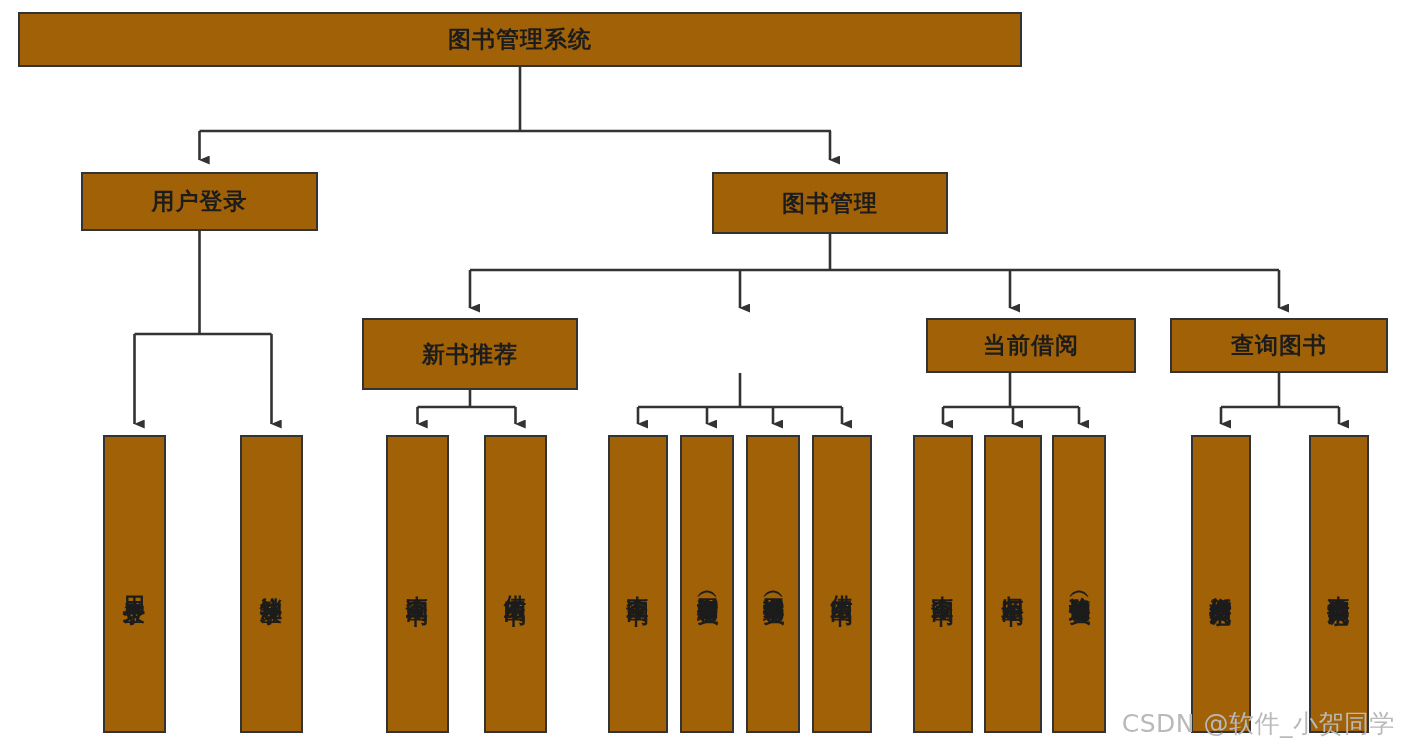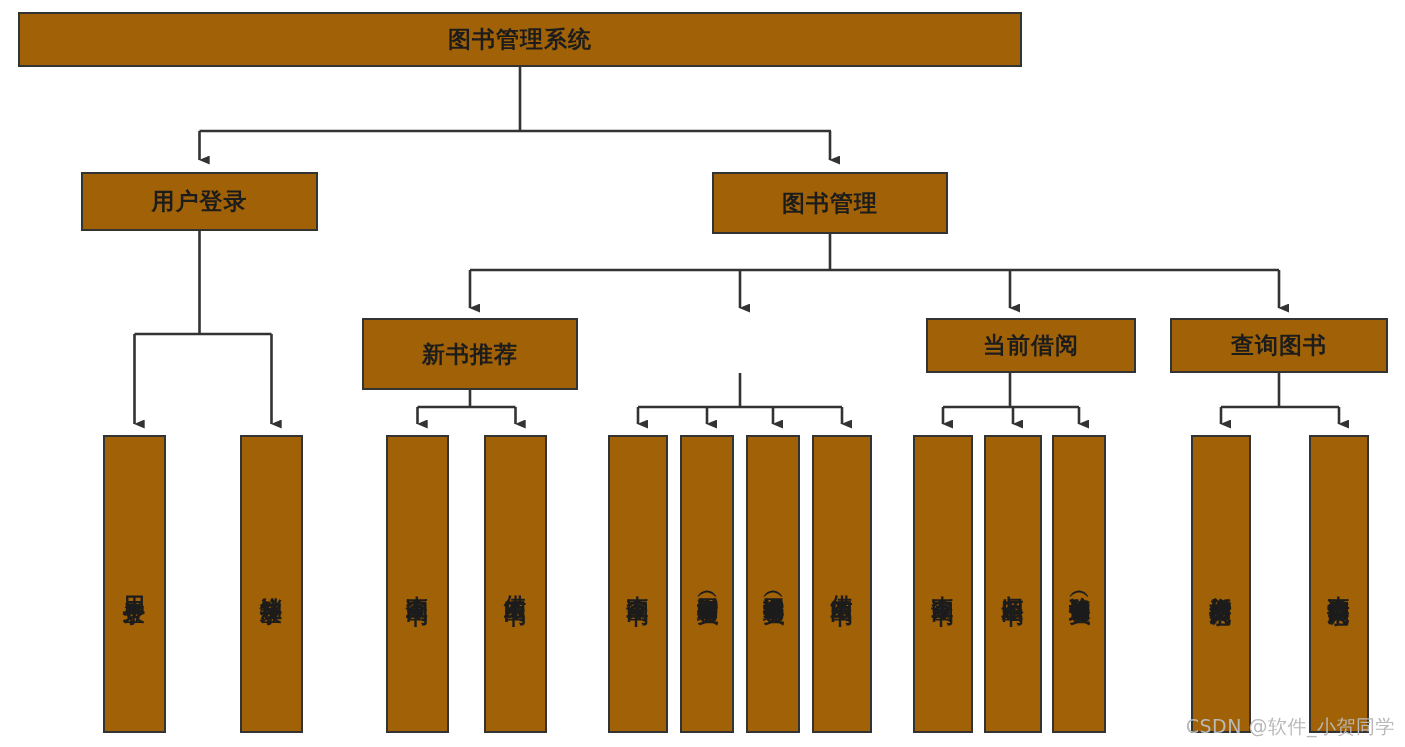--- a/index.html
+++ b/index.html
@@ -52,21 +52,21 @@
   }
   .node.v .vtext {
     writing-mode: vertical-rl;
     text-orientation: upright;
     display: block;
   }
   .watermark {
     position: absolute;
     right: 10px;
     bottom: 7px;
-    font-size: 19px;
+    font-size: 25px;
     color: #b9b9b9;
     white-space: nowrap;
     letter-spacing: 0.5px;
   }
 </style>
 </head>
 <body>
 
 <div id="canvas">
 

